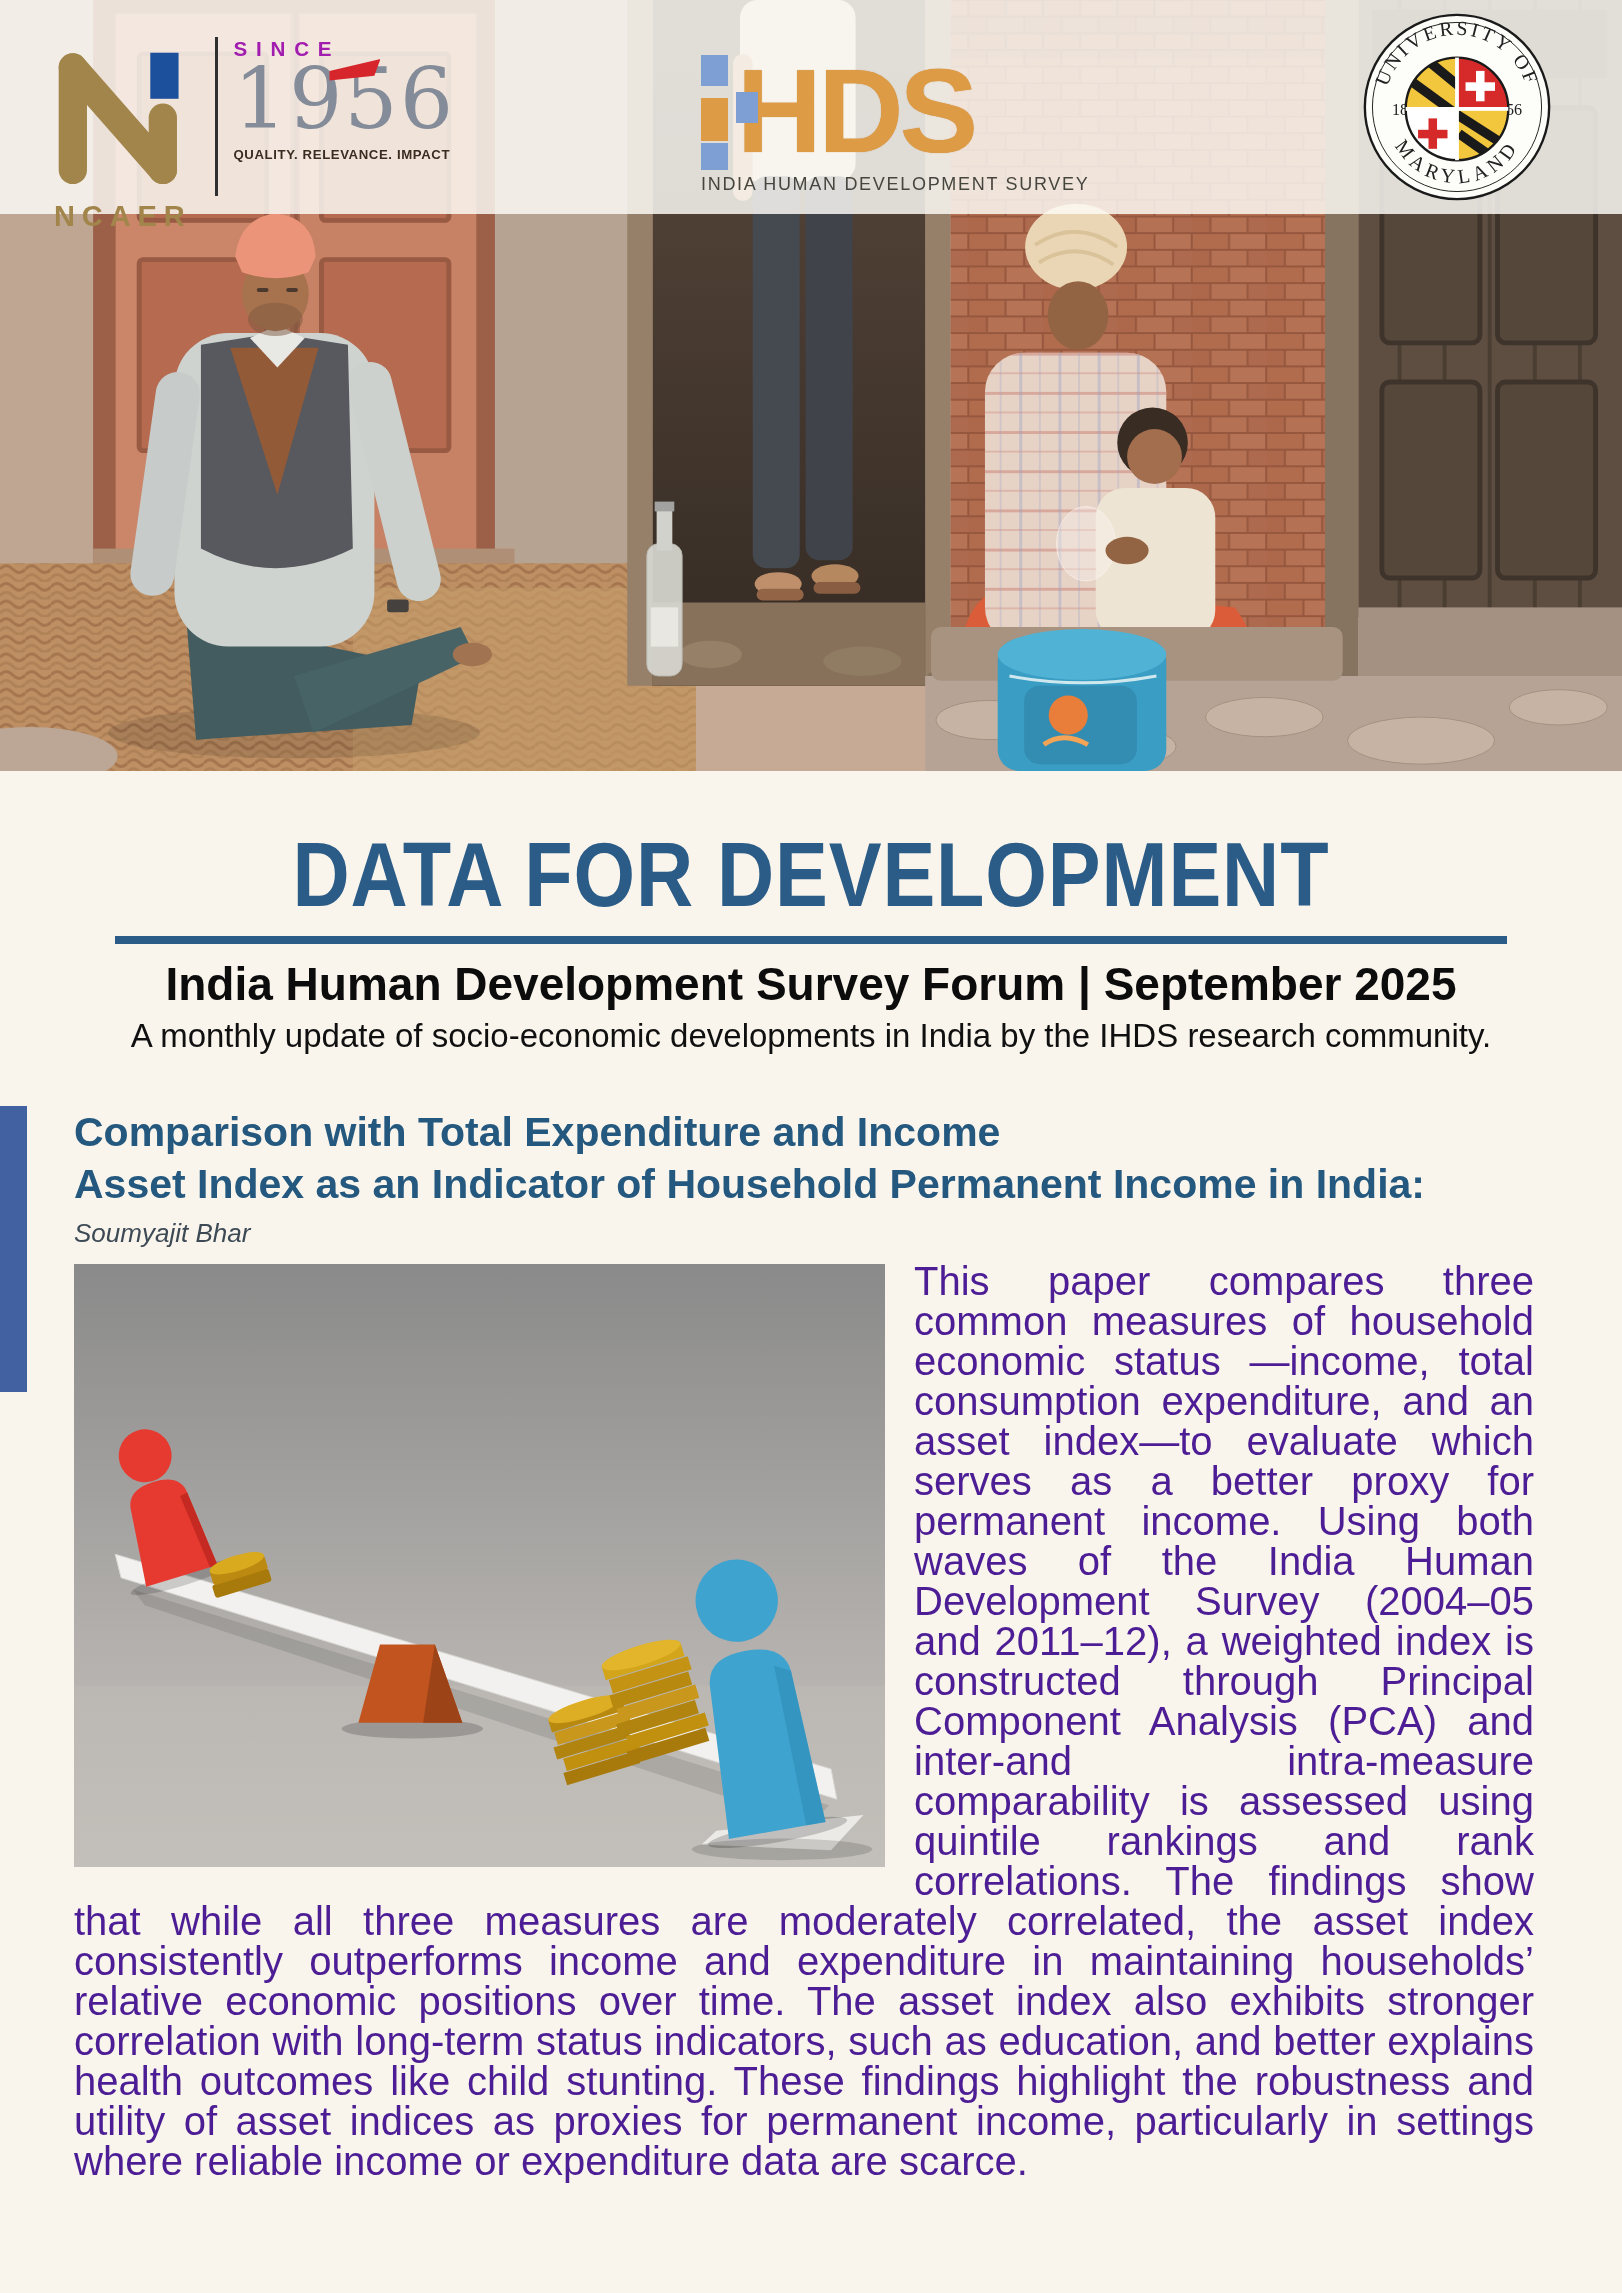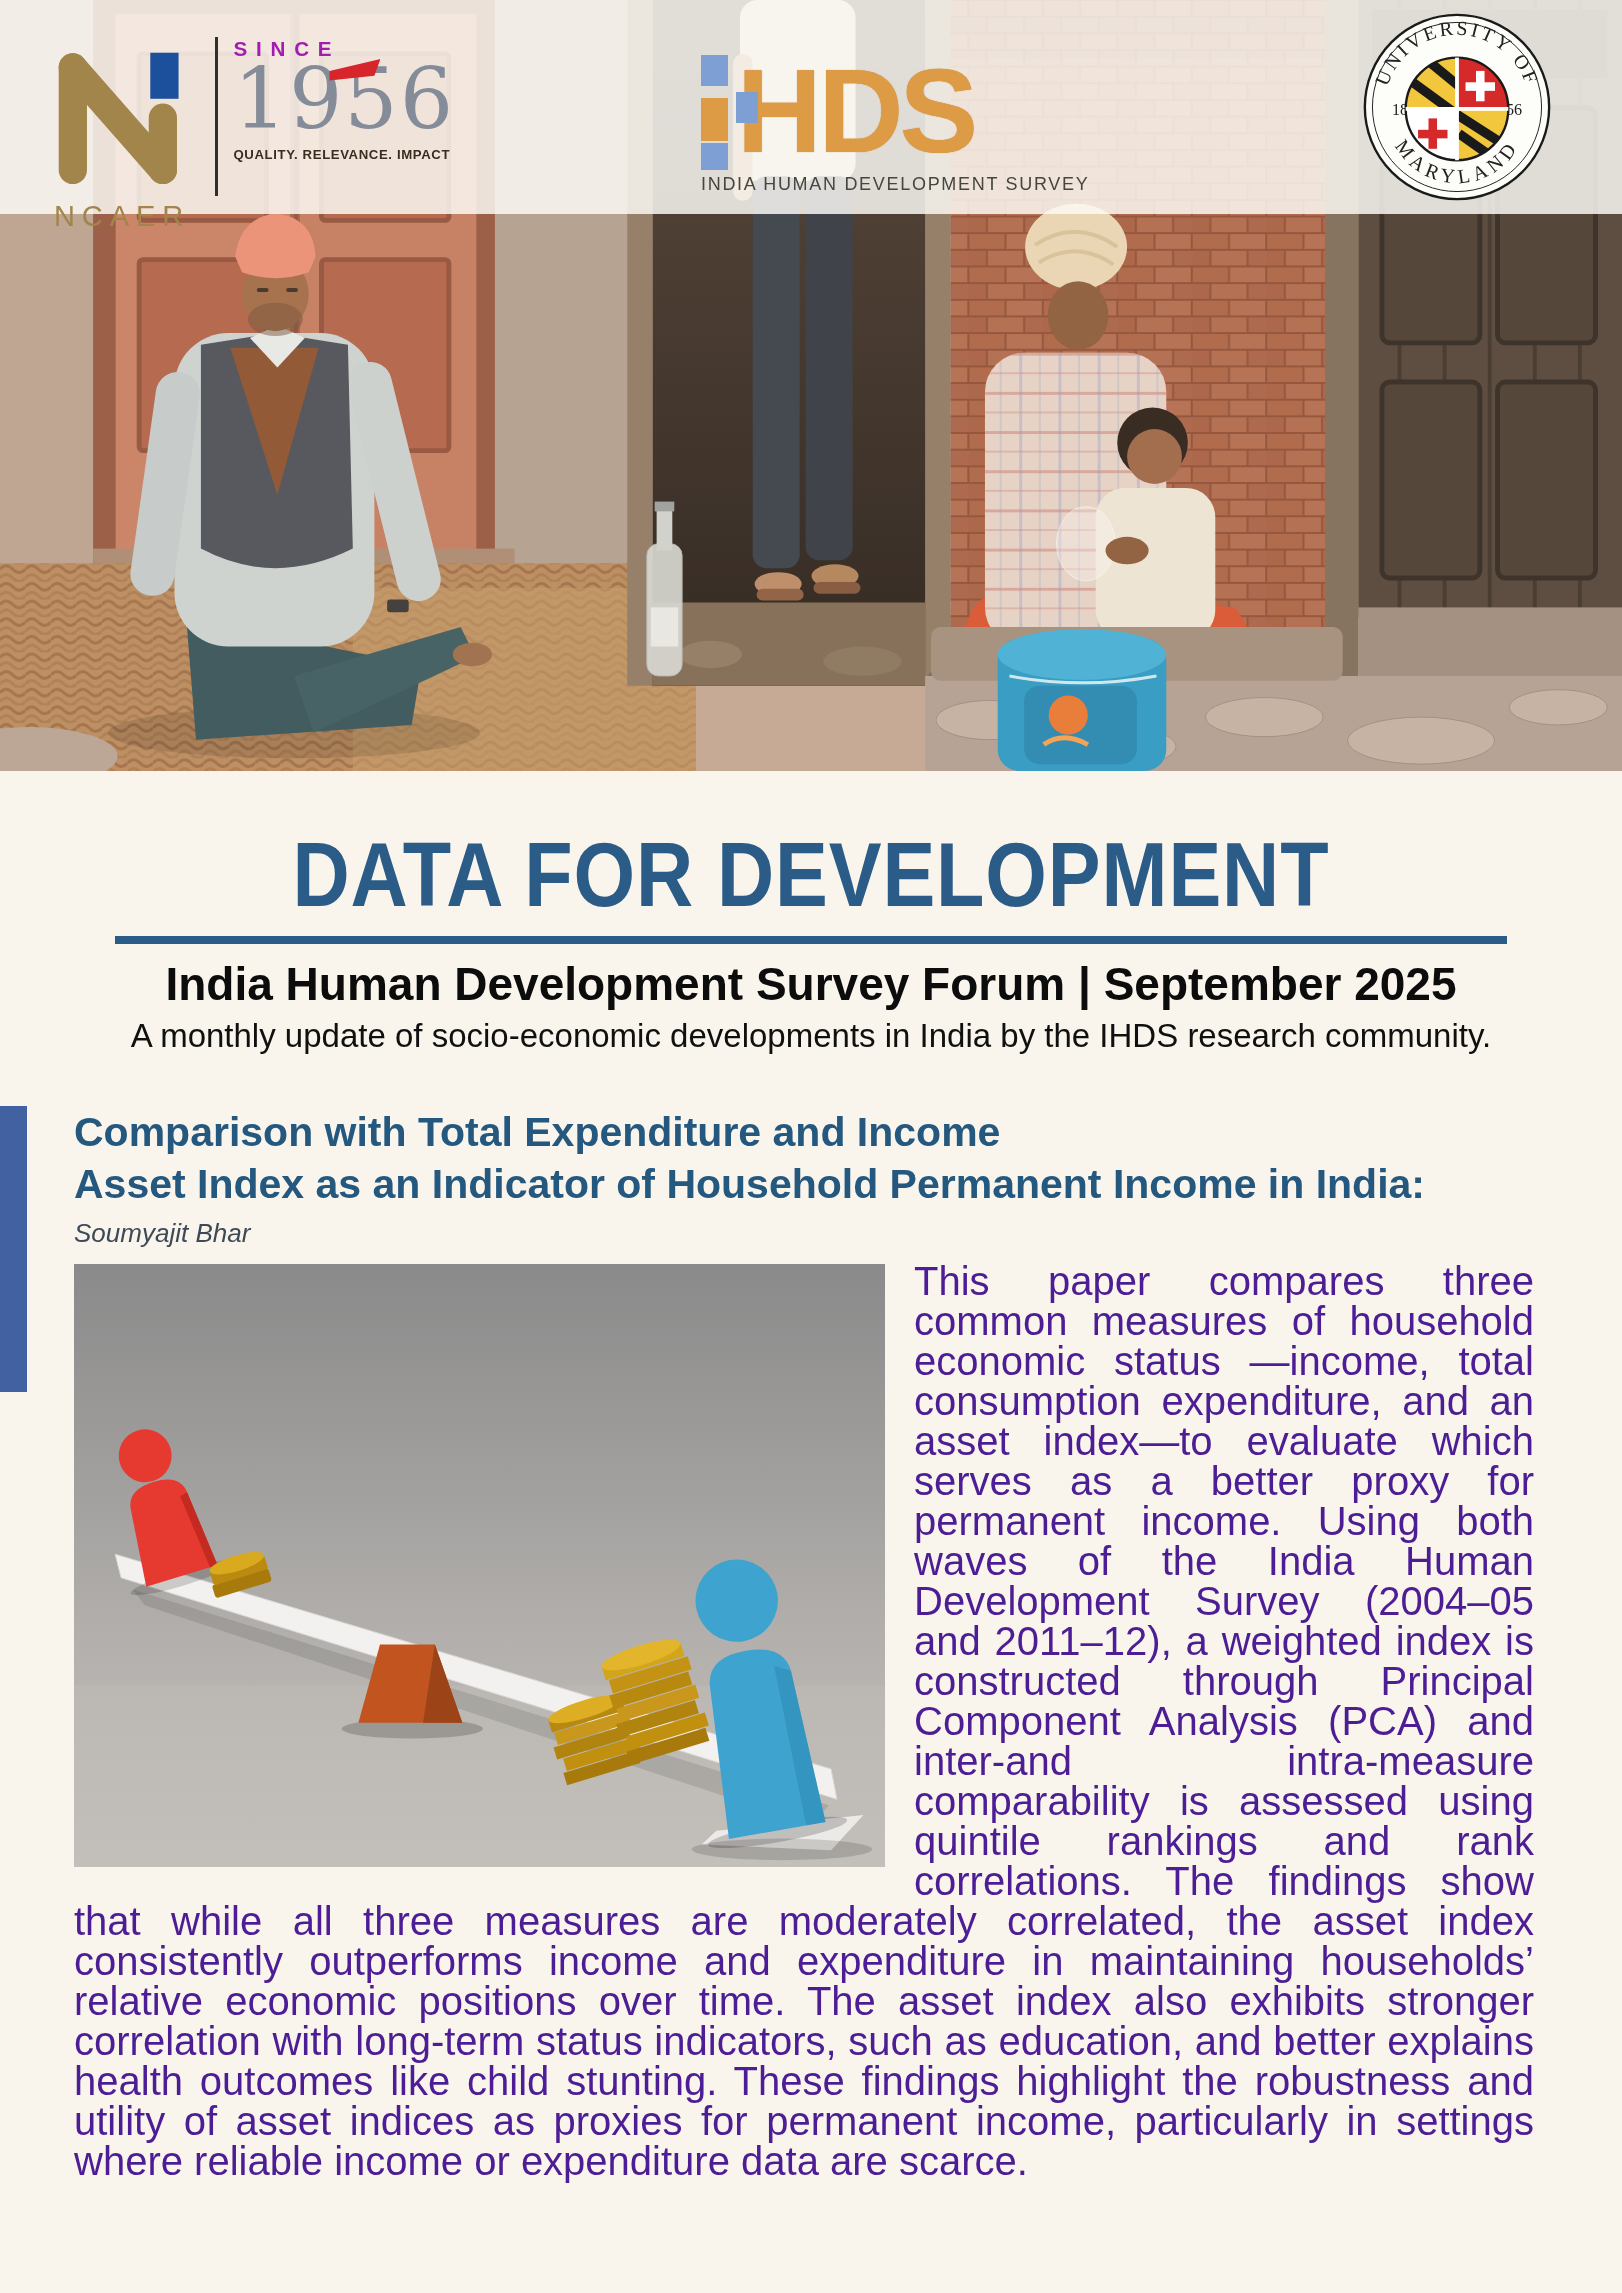--- a/index.html
+++ b/index.html
@@ -13,21 +13,21 @@
   .hero { position:absolute; top:0; left:0; width:1622px; height:771px; }
   .hero svg { display:block; width:100%; height:100%; }
   .logo-band {
     position:absolute; top:0; left:0; width:100%; height:214px;
     background:rgba(252,250,246,0.84);
   }
 
   
   .ncaer { position:absolute; left:54px; top:35px; display:flex; align-items:stretch; }
   .ncaer-left { width:157px; text-align:left; }
-  .ncaer-name { color:#a1854b; font-weight:normal; font-size:29px; letter-spacing:6.9px; margin-top:2px; }
+  .ncaer-name { color:#a1854b; font-weight:bold; font-size:29px; letter-spacing:6.9px; margin-top:2px; }
   .ncaer-divider { width:2.9px; height:159px; background:#2f2f2f; margin:2px 15.7px 0 3.9px; }
   .ncaer-right { position:relative; padding-top:2px; }
   .ncaer-since { font-size:20.6px; font-weight:bold; letter-spacing:8.8px; color:#a21caf; }
   .ncaer-year { font-family:"DejaVu Serif", serif; font-size:84px; line-height:0.92; color:#858c99; position:relative; letter-spacing:2px; }
   .ncaer-flag { position:absolute; left:96px; top:-2px; width:51px; height:21.6px; background:#d6252b;
     clip-path:polygon(0 55%, 100% 0, 88% 78%, 0 100%); }
   .ncaer-motto { font-size:13.2px; font-weight:bold; color:#3a2d20; letter-spacing:0.6px; margin-top:8.8px; }
 
   
   .ihds { position:absolute; left:701px; top:51px; }

